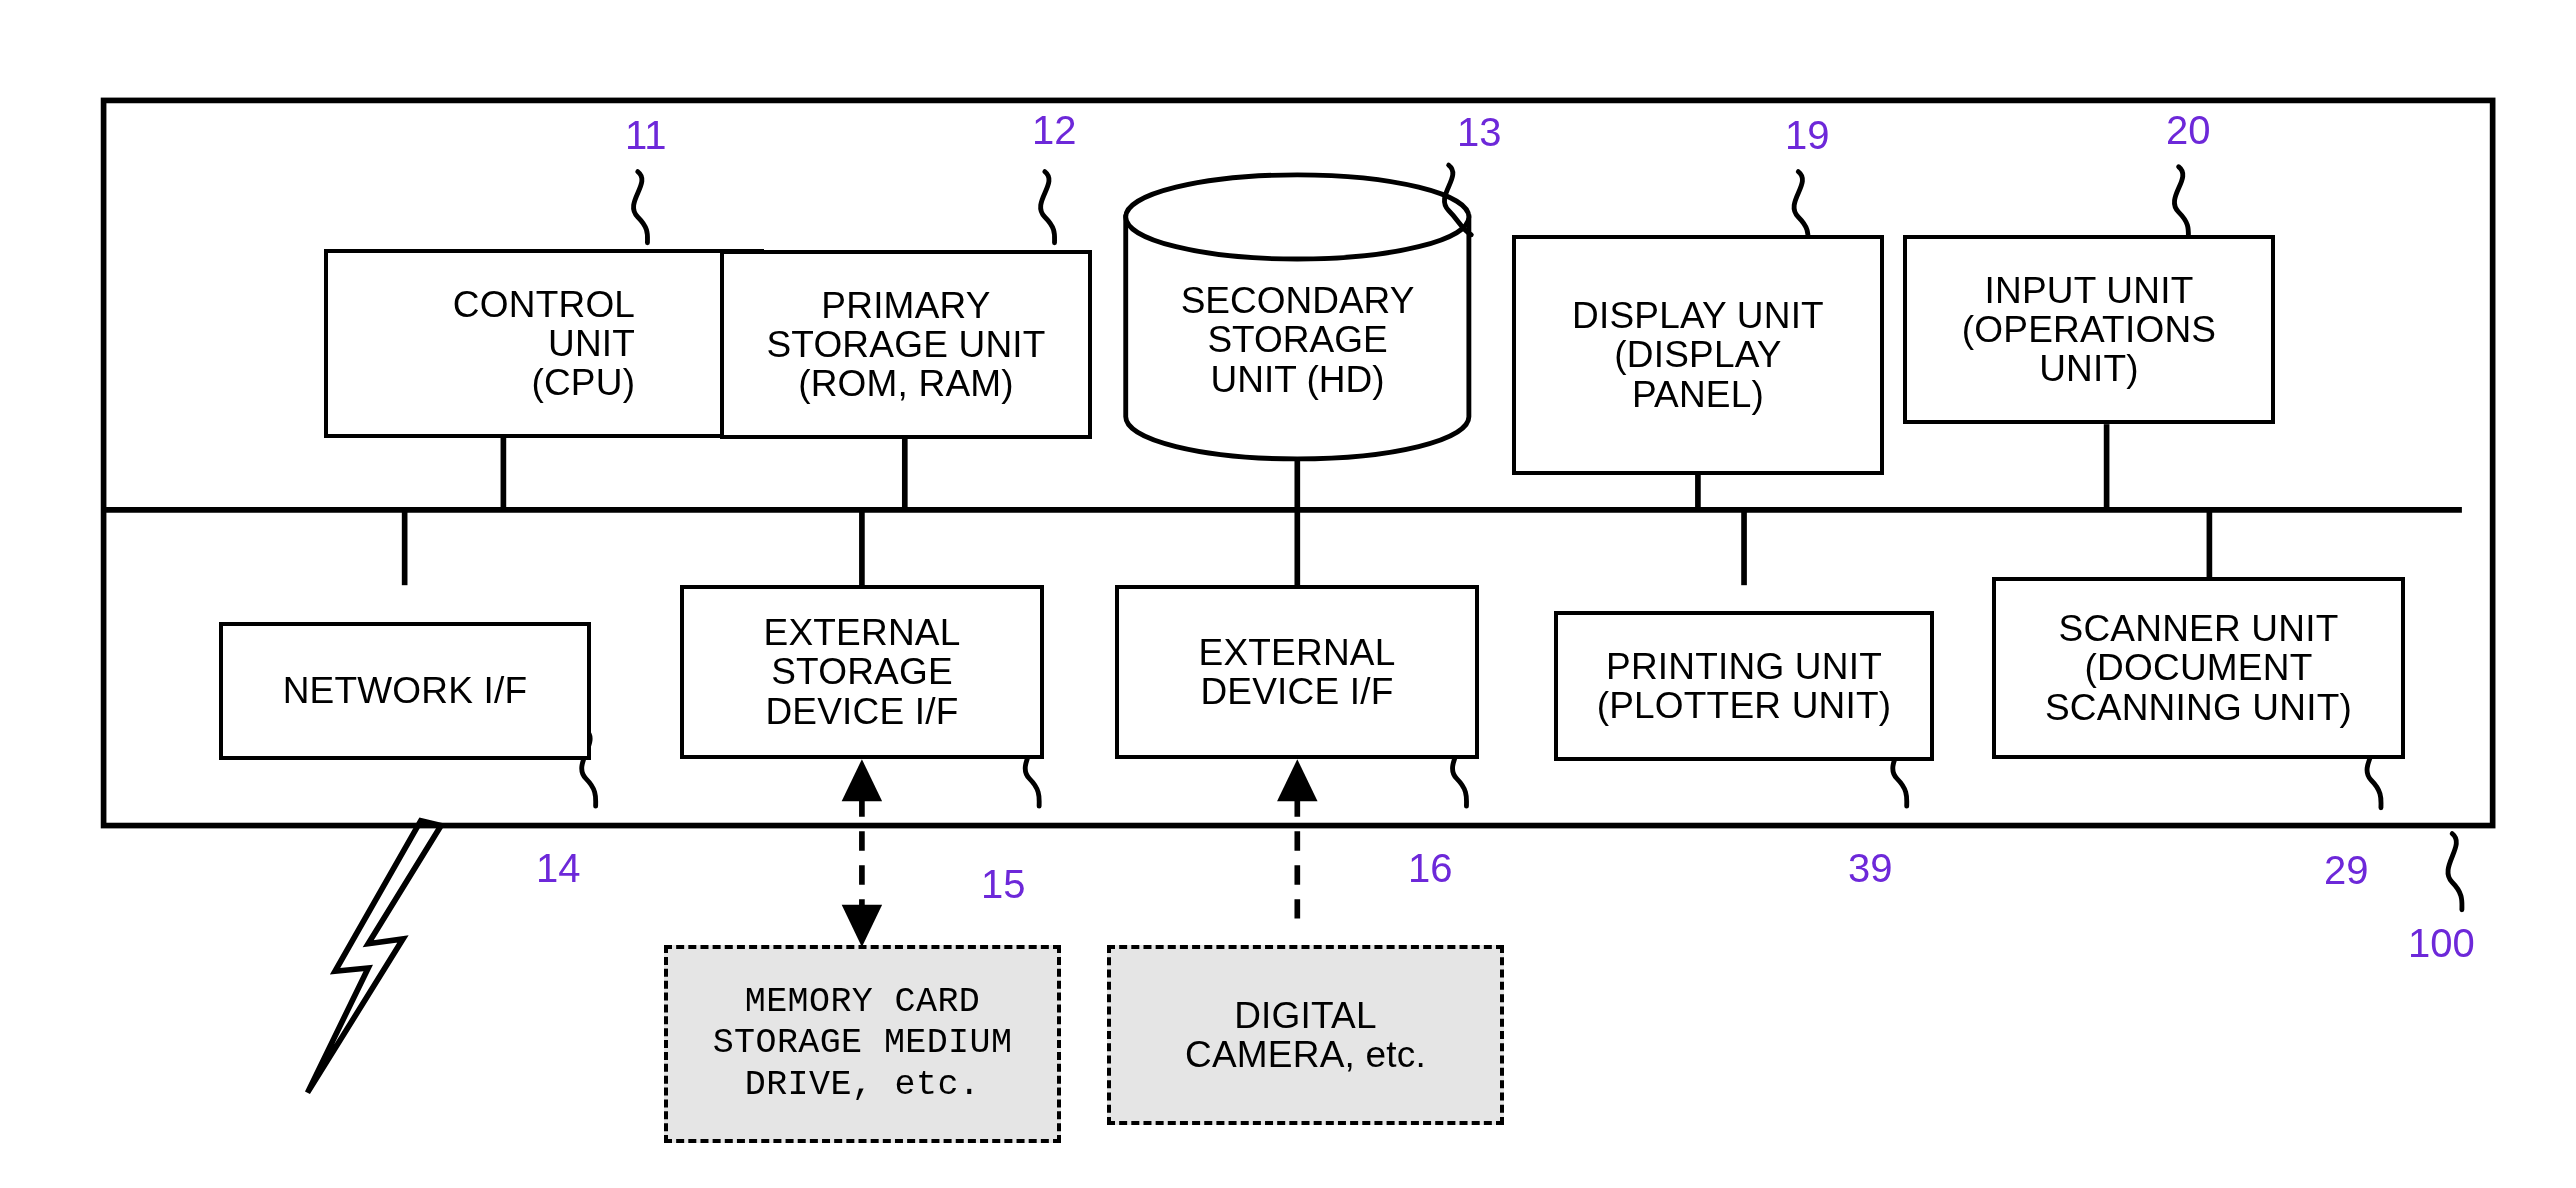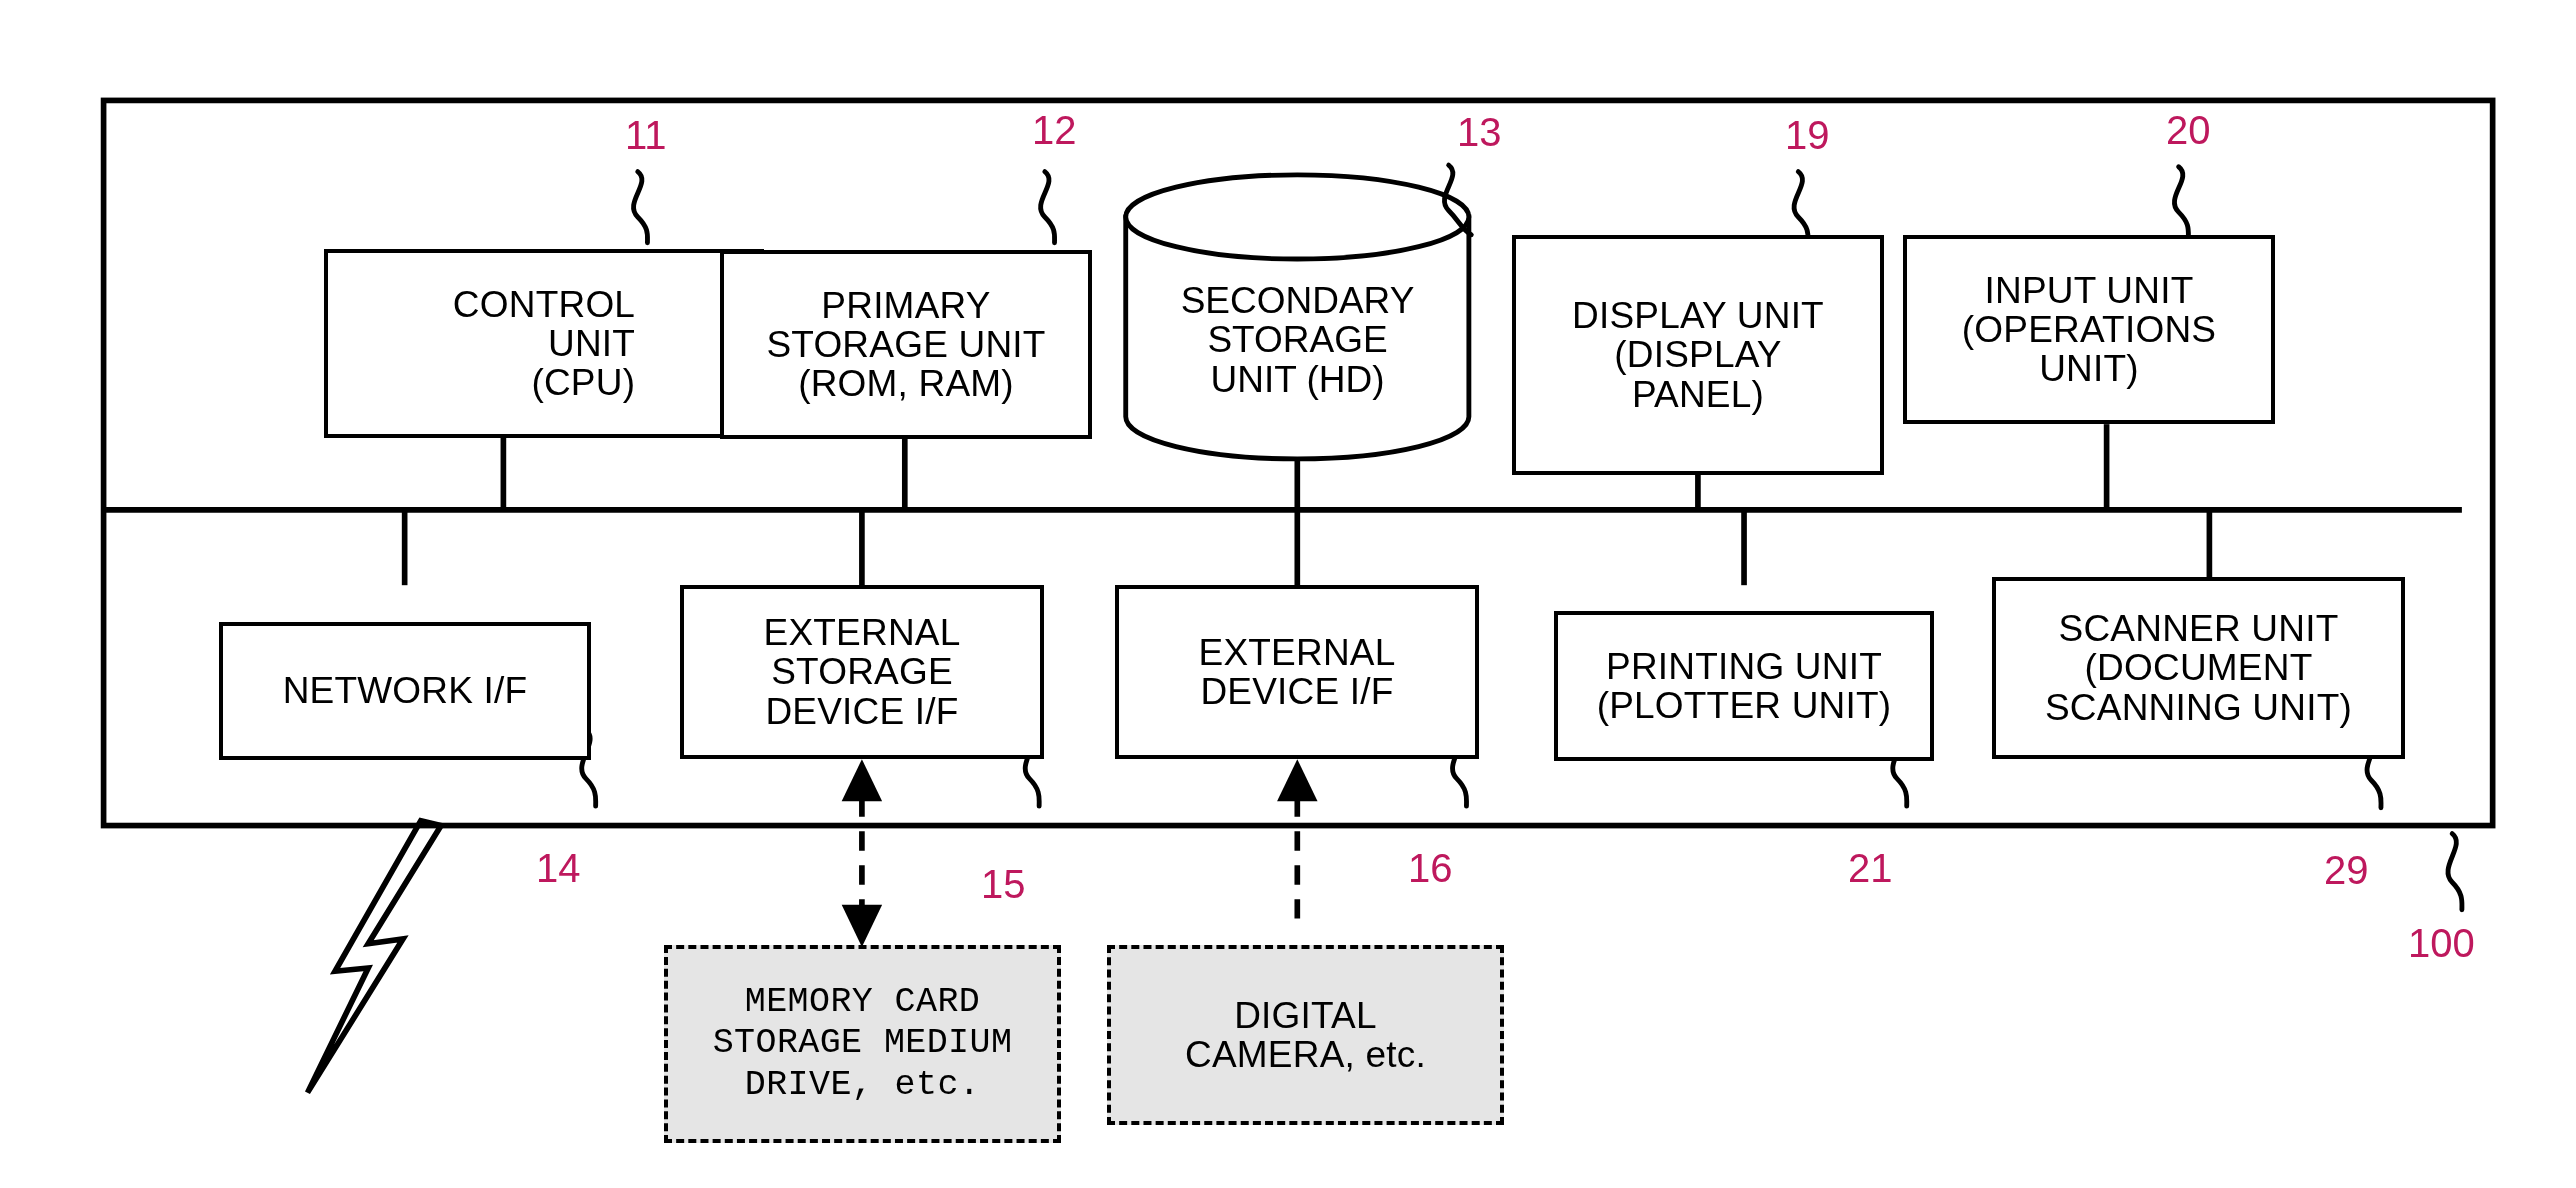--- a/index.html
+++ b/index.html
@@ -7,21 +7,21 @@
        font-family:"Liberation Sans", sans-serif;color:#000;}
   #stage{position:absolute;left:0;top:0;width:2576px;height:1189px;}
   svg.layer{position:absolute;left:0;top:0;width:2576px;height:1189px;}
   .node{position:absolute;box-sizing:border-box;display:flex;align-items:center;
         justify-content:center;text-align:center;}
   .boxed{border:4px solid #000;background:#fff;}
   .dashedbox{border:4.9px dashed #000;background:#e5e5e5;}
   .lbl{font-size:37px;line-height:1.06;letter-spacing:0.2px;white-space:pre-line;}
   .lbl-mono{font-family:"Liberation Mono", monospace;font-size:35px;line-height:1.18;
             white-space:pre-line;letter-spacing:0.4px;}
-  .refnum{position:absolute;font-size:40px;line-height:1;color:#be185d;}
+  .refnum{position:absolute;font-size:40px;line-height:1;color:#6d28d9;}
   .cyl-text{position:absolute;width:100%;text-align:center;font-size:37px;line-height:1.06;
             white-space:pre-line;}
 </style>
 </head>
 <body>
 
 <div id="stage">
 
   <svg class="layer" viewBox="0 0 3183 1469">
 
@@ -125,21 +125,21 @@
   <div class="node boxed" style="left:1115px;top:585px;width:364px;height:174px;">
     <span class="lbl">EXTERNAL
 DEVICE I/F</span>
   </div>
   <div class="refnum" style="left:1408px;top:848px;">16</div>
 
   <div class="node boxed" style="left:1554px;top:611px;width:380px;height:150px;">
     <span class="lbl">PRINTING UNIT
 (PLOTTER UNIT)</span>
   </div>
-  <div class="refnum" style="left:1848px;top:848px;">21</div>
+  <div class="refnum" style="left:1848px;top:848px;">39</div>
 
   <div class="node boxed" style="left:1992px;top:577px;width:413px;height:182px;">
     <span class="lbl">SCANNER UNIT
 (DOCUMENT
 SCANNING UNIT)</span>
   </div>
   <div class="refnum" style="left:2324px;top:850px;">29</div>
 
   <div class="refnum" style="left:2408px;top:923px;">100</div>
 

